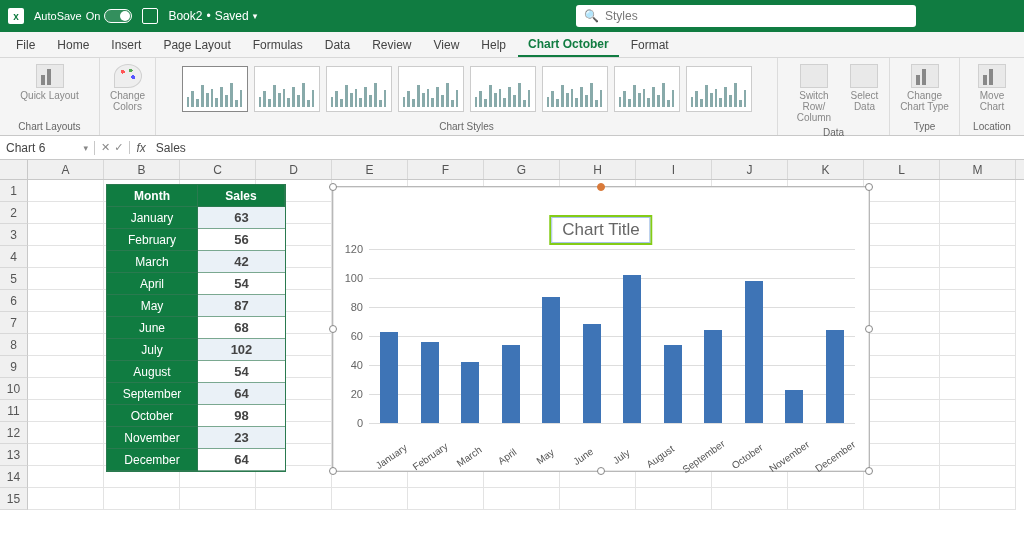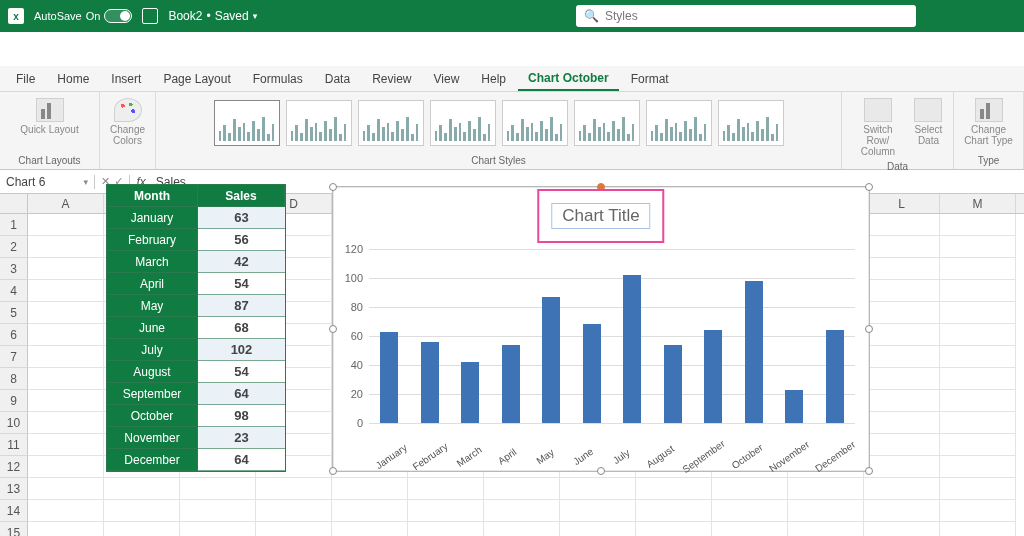--- a/index.html
+++ b/index.html
@@ -11,21 +11,21 @@
   .autosave { display:flex; align-items:center; gap:4px; font-size:11px; }
   .toggle { width:28px; height:14px; border:1px solid #fff; border-radius:7px; position:relative; background:rgba(255,255,255,0.15); }
   .toggle::after { content:""; position:absolute; width:10px; height:10px; border-radius:50%; background:#fff; top:1px; right:1px; }
   .save-icon { width:16px; height:16px; border:1px solid #fff; border-radius:2px; }
   .doc-title { font-size:12px; display:flex; align-items:center; gap:4px; }
   .doc-title .chev { font-size:9px; }
   .searchbox { margin-left:auto; margin-right:100px; width:340px; height:22px; background:#fff; border-radius:3px; display:flex; align-items:center; padding:0 8px; color:#777; font-size:12px; gap:6px;}
   .search-icon { font-size:12px; }
 
   
-  .menustrip { height:26px; background:#f5f5f5; border-bottom:1px solid #d8d8d8; display:flex; align-items:center; padding:0 6px; gap:2px; font-size:12px;margin-top:34px;}
+  .menustrip { height:26px; background:#f5f5f5; border-bottom:1px solid #d8d8d8; display:flex; align-items:center; padding:0 6px; gap:2px; font-size:12px;}
   .menustrip .mitem { padding:4px 10px; color:#444; cursor:default;}
   .menustrip .mitem.active { color:#107c41; border-bottom:2px solid #107c41; font-weight:600; }
 
   
   .ribbon { height:78px; background:#f5f5f5; border-bottom:1px solid #c8c8c8; display:flex; }
   .ribbon-group { border-right:1px solid #dcdcdc; padding:4px 8px 0; display:flex; flex-direction:column; align-items:center; }
   .ribbon-group .btns { display:flex; gap:6px; justify-content:center; flex:1; align-items:flex-start; }
   .rbtn { display:flex; flex-direction:column; align-items:center; gap:2px; font-size:10px; color:#888; line-height:1.1; text-align:center; padding:2px 2px;}
   .rbtn .ricon { width:28px; height:24px; background:#e9e9e9; border:1px solid #d0d0d0; position:relative;}
   .rbtn .ricon.bars::before,.rbtn .ricon.bars::after{content:"";position:absolute;bottom:2px;width:4px;background:#888;}
@@ -68,21 +68,21 @@
   .dt-c2 { width:88px; display:flex; align-items:center; justify-content:center; border-bottom:1px solid #7aa890; font-weight:600; font-size:13px;}
   .alt0 .dt-c2{background:#eaf1f7;}
   .alt1 .dt-c2{background:#fff;}
 
   
   .chart-wrap { position:absolute; left:332px; top:186px; width:538px; height:286px; border:1px solid #b8b8b8; background:#fff; box-shadow:0 0 0 1px #e7e7e7 inset;}
   .chart-handle{position:absolute;width:8px;height:8px;background:#fff;border:1px solid #888;border-radius:50%;}
   .h-tl{top:-4px;left:-4px}.h-tr{top:-4px;right:-4px}.h-bl{bottom:-4px;left:-4px}.h-br{bottom:-4px;right:-4px}.h-b{bottom:-4px;left:50%;margin-left:-4px}
   .h-l{left:-4px;top:50%;margin-top:-4px}.h-r{right:-4px;top:50%;margin-top:-4px}
   .h-rot{top:-4px;left:50%;margin-left:-4px;background:#d97a3a;border-color:#d97a3a;}
-  .chart-title-box{position:absolute;top:2px;left:50%;transform:translateX(-50%);border:2px solid #ec4899;padding:12px;}
+  .chart-title-box{position:absolute;top:28px;left:50%;transform:translateX(-50%);border:2px solid #84cc16;padding:0;}
   .chart-title-inner{border:1px solid #a8c3e8;padding:2px 10px;font-size:17px;color:#666;position:relative;}
   .plot{position:absolute;left:36px;right:14px;top:62px;bottom:48px;}
   .yaxis{position:absolute;left:-30px;top:0;bottom:0;width:26px;}
   .ytick{position:absolute;right:2px;font-size:11px;color:#666;transform:translateY(-50%);}
   .grid{position:absolute;left:0;right:0;top:0;bottom:0;}
   .gline{position:absolute;left:0;right:0;border-top:1px solid #ddd;}
   .bars{position:absolute;left:0;right:0;top:0;bottom:0;display:flex;align-items:flex-end;gap:0;}
   .barcol{flex:1;display:flex;flex-direction:column;align-items:center;height:100%;justify-content:flex-end;}
   .bar{width:18px;background:#3e74b6;}
   .xlabels{position:absolute;left:36px;right:14px;bottom:8px;display:flex;}
@@ -296,20 +296,30 @@
   </div>
   <div class="ribbon-group" style="width:70px">
     <div class="btns">
       <div class="rbtn">
           <div class="ricon bars"></div>
           <span>Change
 Chart Type</span>
         </div>
     </div>
     <div class="group-label">Type</div>
+  </div>
+  <div class="ribbon-group" style="width:64px;border-right:none">
+    <div class="btns">
+      <div class="rbtn">
+          <div class="ricon bars"></div>
+          <span>Move
+Chart</span>
+        </div>
+    </div>
+    <div class="group-label">Location</div>
   </div>
 </div>
 
 <div class="fbar">
   <div class="namebox">
       <span>Chart 6</span>
       <span class="dd">▾</span>
     </div>
   <div class="fx-btns">
     <span>✕</span>

